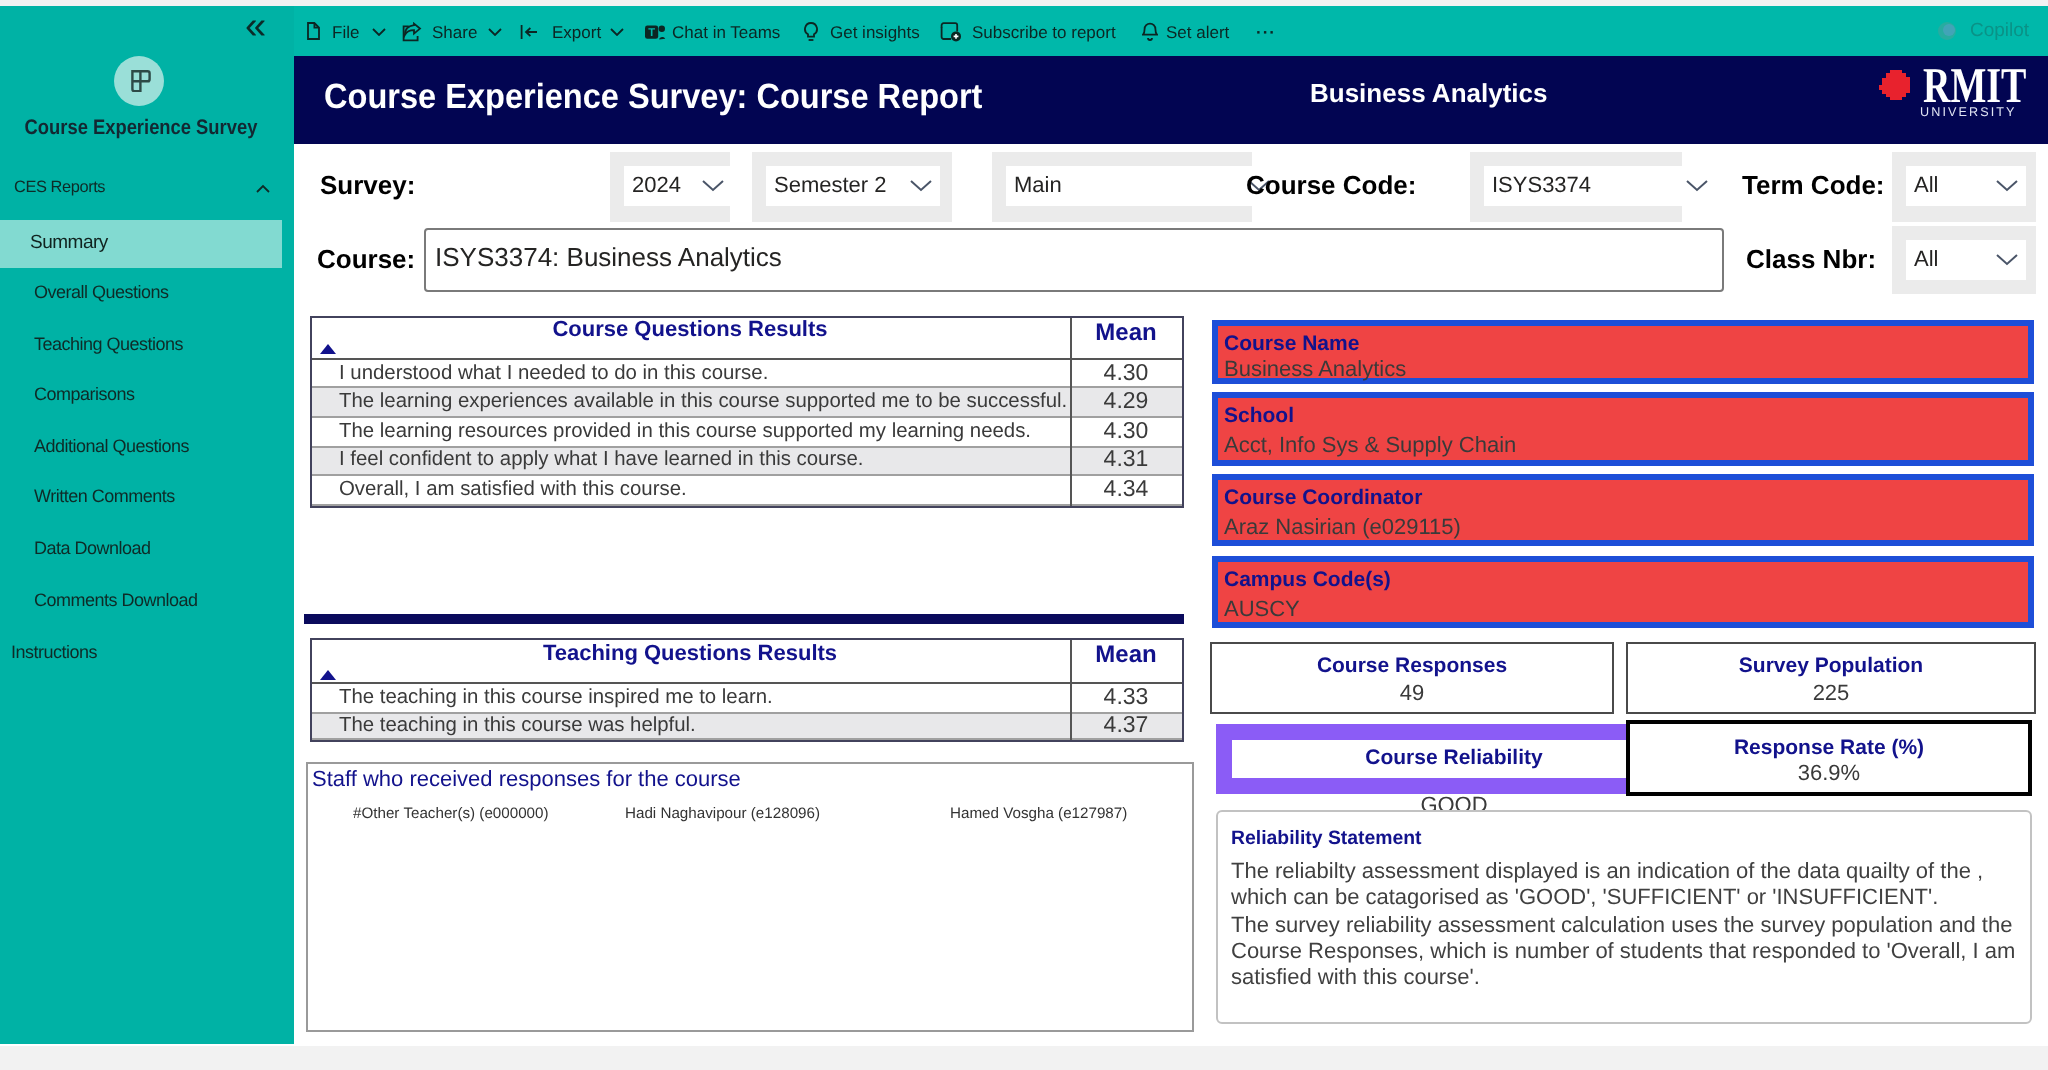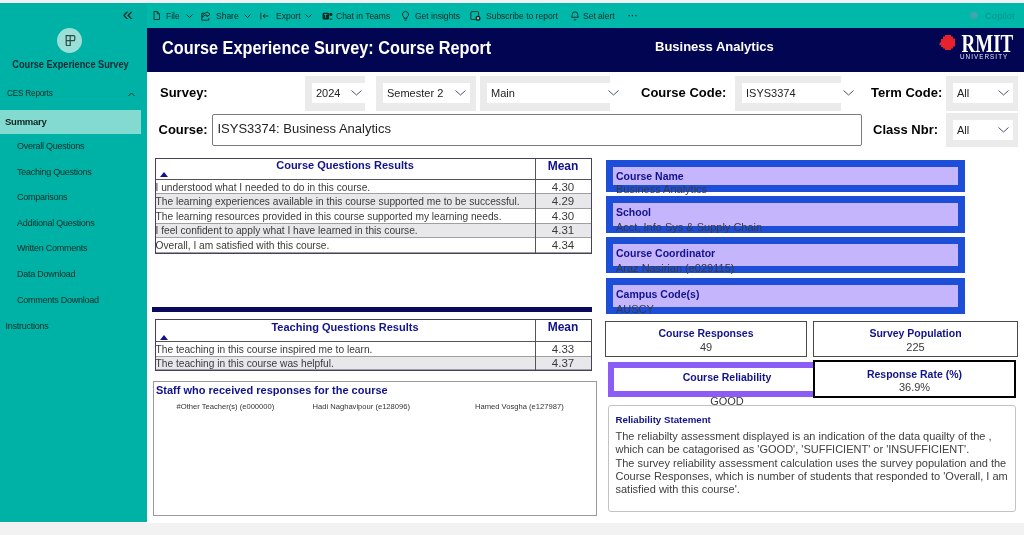--- a/index.html
+++ b/index.html
@@ -23,26 +23,26 @@
 .slicer .inner{position:absolute;left:7px;top:7px;height:19.5px;background:#fff;display:flex;align-items:center;justify-content:space-between;padding:0 4px;font-size:11px;color:#252423}
 .flabel{position:absolute;font-size:13px;font-weight:bold;color:#000;white-space:nowrap}
 
 .qtable{position:absolute;left:154.5px;width:437.3px;border:1px solid #42425c;background:#fff}
 .qtable .hdr{position:relative;border-bottom:1px solid #555}
 .qtable .hdr .t1{position:absolute;left:0;top:0.5px;width:379px;text-align:center;font-size:11px;font-weight:bold;color:#12128c}
 .qtable .hdr .t2{position:absolute;left:379px;top:0px;width:57px;text-align:center;font-size:12px;font-weight:bold;color:#12128c}
 .qtable .hdr .tri{position:absolute;left:4.5px;bottom:1.5px;width:0;height:0;border-left:4.5px solid transparent;border-right:4.5px solid transparent;border-bottom:5.5px solid #12128c}
 .qtable .row{position:relative;border-bottom:1px solid #a0a0a0;font-size:10.2px;color:#3a3a3a}
 .qtable .row:last-child{border-bottom:none}
-.qtable .row .q{position:absolute;left:0;top:50%;transform:translateY(-50%);white-space:nowrap}
+.qtable .row .q{position:absolute;left:14px;top:50%;transform:translateY(-50%);white-space:nowrap}
 .qtable .row .m{position:absolute;left:379px;top:50%;transform:translateY(-50%);width:57px;text-align:center;font-size:11.5px}
 .qtable .vline{position:absolute;left:379px;top:0;bottom:0;width:1px;background:#555}
 .alt{background:#e8e8ea}
 
-.ibox{position:absolute;left:606px;width:359px;border:7px solid #1d4ed8;background:#c4b5fd}
+.ibox{position:absolute;left:606px;width:411px;border:3px solid #1d4ed8;background:#ef4444}
 .ibox .lab{position:absolute;left:3px;font-size:10.5px;font-weight:bold;color:#12128c;white-space:nowrap}
 .ibox .val{position:absolute;left:3px;font-size:11px;color:#3a3a3a;white-space:nowrap}
 .sbox{position:absolute;background:#fff;text-align:center}
 .sbox .lab{position:absolute;left:0;right:0;font-size:10.5px;font-weight:bold;color:#12128c}
 .sbox .val{position:absolute;left:0;right:0;font-size:11px;color:#3a3a3a}
 </style>
 </head>
 <body>
 <div id="page">
   <div class="abs" id="topstrip"></div>
@@ -110,21 +110,21 @@
   <div class="abs" style="left:57px;top:28px;width:25px;height:25px;border-radius:50%;background:#9adfd8"></div>
   <svg class="abs" style="left:64.5px;top:34.5px" width="11" height="11" viewBox="0 0 11 11">
       <path d="M1.2 0.6 h4 v10 h-3 a1 1 0 0 1 -1 -1 z M1.2 5.6 h8.6 M5.2 0.6 h3.6 a1 1 0 0 1 1 1 v3 a1 1 0 0 1 -1 1" fill="none" stroke="#2d4a47" stroke-width="1.2"></path>
     </svg>
   <div class="abs" style="left:0;top:57.5px;width:141px;text-align:center;font-size:10.5px;font-weight:bold;color:#132832;transform:scaleX(0.875);white-space:nowrap">Course Experience Survey</div>
   <div class="abs" style="left:7px;top:89px;font-size:8.2px;letter-spacing:-0.2px;color:#0e2b27">CES Reports</div>
   <svg class="abs" style="left:128px;top:92px" width="7" height="4.5" viewBox="0 0 7 4.5">
       <path d="M0.5 4 L3.5 1 l3 3" fill="none" stroke="#0e2b27" stroke-width="0.9"></path>
     </svg>
   <div class="abs" style="left:0;top:109.5px;width:141px;height:24px;background:#82dad1"></div>
-  <div class="sbitem" style="top:115.8px;font-weight:bold;font-size:9.5px;color:#10231f;left:5px">Summary</div>
+  <div class="sbitem" style="top:115.8px;font-weight:normal;font-size:9.5px;color:#10231f;left:15px">Summary</div>
   <div class="sbitem" style="top:140.5px">Overall Questions</div>
   <div class="sbitem" style="top:166.7px">Teaching Questions</div>
   <div class="sbitem" style="top:191.8px">Comparisons</div>
   <div class="sbitem" style="top:218.1px">Additional Questions</div>
   <div class="sbitem" style="top:243.4px">Written Comments</div>
   <div class="sbitem" style="top:269.1px">Data Download</div>
   <div class="sbitem" style="top:294.8px">Comments Download</div>
   <div class="sbitem" style="left:5.5px;top:320.5px">Instructions</div>
 
   <div class="abs" style="left:162px;top:38.2px;font-size:17.5px;font-weight:bold;color:#fff;white-space:nowrap;transform:scaleX(0.93);transform-origin:left center">Course Experience Survey: Course Report</div>
@@ -145,29 +145,29 @@
       </div>
     </div>
   <div class="slicer" style="left:376px;width:100px">
       <div class="inner" style="width:87px">
         <span>Semester 2</span>
         <svg width="11" height="5.5" viewBox="0 0 11 5.5">
           <path d="M0.5 0.5 l5 4.5 l5 -4.5" fill="none" stroke="#4a5568" stroke-width="1"></path>
         </svg>
       </div>
     </div>
-  <div class="slicer" style="left:480px;width:130px">
+  <div class="slicer" style="left:496px;width:130px">
       <div class="inner" style="width:136px">
         <span>Main</span>
         <svg width="11" height="5.5" viewBox="0 0 11 5.5">
           <path d="M0.5 0.5 l5 4.5 l5 -4.5" fill="none" stroke="#4a5568" stroke-width="1"></path>
         </svg>
       </div>
     </div>
-  <div class="flabel" style="left:641px;top:85px">Course Code:</div>
+  <div class="flabel" style="left:623px;top:85px">Course Code:</div>
   <div class="slicer" style="left:735px;width:106px">
       <div class="inner" style="width:116px">
         <span>ISYS3374</span>
         <svg width="11" height="5.5" viewBox="0 0 11 5.5">
           <path d="M0.5 0.5 l5 4.5 l5 -4.5" fill="none" stroke="#4a5568" stroke-width="1"></path>
         </svg>
       </div>
     </div>
   <div class="flabel" style="left:871px;top:85px">Term Code:</div>
   <div class="slicer" style="left:946px;width:72px">
@@ -234,21 +234,21 @@
         <div class="m">4.33</div>
       </div>
     <div class="row alt" style="height:13px">
         <div class="q">The teaching in this course was helpful.</div>
         <div class="m">4.37</div>
       </div>
     <div class="vline"></div>
   </div>
 
   <div class="abs" style="left:152.5px;top:381px;width:444px;height:135px;border:1px solid #9a9a9a;background:#fff"></div>
-  <div class="abs" style="left:156px;top:384px;font-size:11px;font-weight:bold;color:#12128c">Staff who received responses for the course</div>
+  <div class="abs" style="left:156px;top:384px;font-size:11px;font-weight:normal;color:#12128c">Staff who received responses for the course</div>
   <div class="abs" style="left:176.5px;top:401.5px;font-size:7.6px;color:#333">#Other Teacher(s) (e000000)</div>
   <div class="abs" style="left:312.5px;top:401.5px;font-size:7.6px;color:#333">Hadi Naghavipour (e128096)</div>
   <div class="abs" style="left:475px;top:401.5px;font-size:7.6px;color:#333">Hamed Vosgha (e127987)</div>
 
   <div class="ibox" style="top:160px;height:32.3px">
       <div class="lab" style="top:2.5px">Course Name</div>
       <div class="val" style="top:15.5px">Business Analytics</div>
     </div>
   <div class="ibox" style="top:196.4px;height:36.4px">
       <div class="lab" style="top:3px">School</div>
@@ -264,21 +264,21 @@
     </div>
 
   <div class="sbox" style="left:605px;top:321px;width:202px;height:36.3px;border:1px solid #4a4a4a">
       <div class="lab" style="top:4.5px">Course Responses</div>
       <div class="val" style="top:19px">49</div>
     </div>
   <div class="sbox" style="left:813px;top:321px;width:205px;height:36.3px;border:1px solid #4a4a4a">
       <div class="lab" style="top:4.5px">Survey Population</div>
       <div class="val" style="top:19px">225</div>
     </div>
-  <div class="sbox" style="left:607.5px;top:361.5px;width:239px;height:35.5px;border:6px solid #8b5cf6">
+  <div class="sbox" style="left:607.5px;top:361.5px;width:239px;height:35.5px;border:8px solid #8b5cf6">
       <div class="lab" style="top:3px">Course Reliability</div>
       <div class="val" style="top:27px">GOOD</div>
     </div>
   <div class="sbox" style="left:813px;top:360.2px;width:203px;height:37.5px;border:2.5px solid #000">
       <div class="lab" style="top:6px">Response Rate (%)</div>
       <div class="val" style="top:19px">36.9%</div>
     </div>
 
   <div class="abs" style="left:608px;top:405px;width:408px;height:107px;border:1px solid #c2c2c2;border-radius:3px;background:#fff"></div>
   <div class="abs" style="left:615.5px;top:413.5px;font-size:9.7px;font-weight:bold;color:#12128c">Reliability Statement</div>

